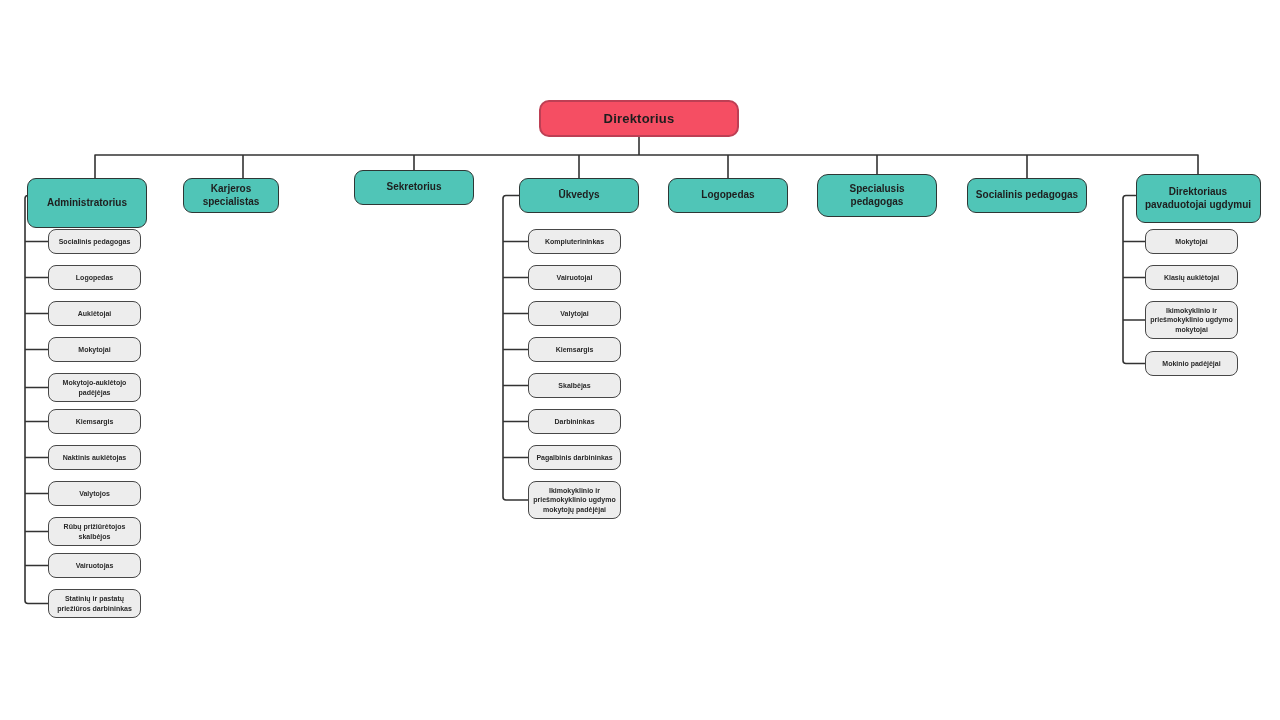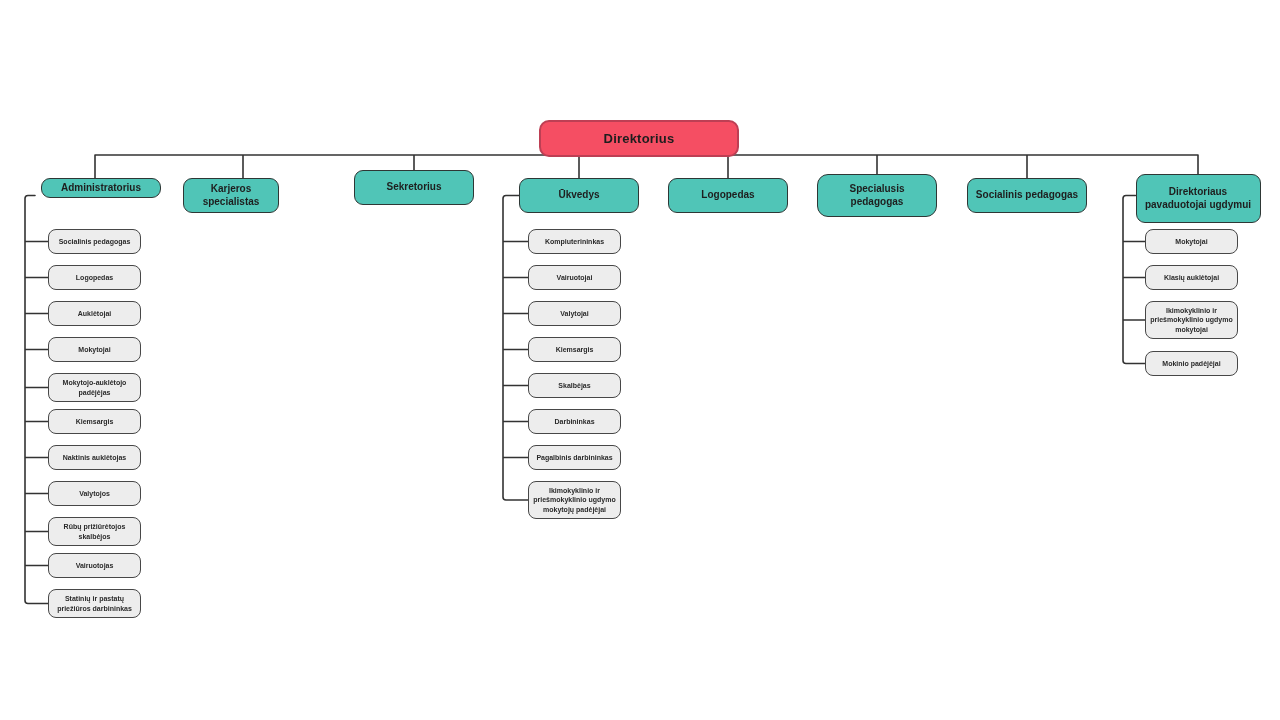--- a/index.html
+++ b/index.html
@@ -47,23 +47,23 @@
     color: #2a2a2a;
   }
 </style>
 </head>
 <body>
 
 <div class="stage">
   <svg class="connectors" width="1280" height="720">
       <path d="M639,137 V155 M95,155 H1198 M95,155 V178 M243,155 V178 M414,155 V178 M579,155 V178 M728,155 V178 M877,155 V174 M1027,155 V178 M1198,155 V174 M35,195.5 H28 Q25,195.5 25,198.5 V600.5 Q25,603.5 28,603.5 H48 M25,241.5 H48 M25,277.5 H48 M25,313.5 H48 M25,349.5 H48 M25,387.5 H48 M25,421.5 H48 M25,457.5 H48 M25,493.5 H48 M25,531.5 H48 M25,565.5 H48 M519,195.5 H506 Q503,195.5 503,198.5 V497 Q503,500 506,500 H528 M503,241.5 H528 M503,277.5 H528 M503,313.5 H528 M503,349.5 H528 M503,385.5 H528 M503,421.5 H528 M503,457.5 H528 M1135.5,195.5 H1126 Q1123,195.5 1123,198.5 V360.5 Q1123,363.5 1126,363.5 H1145 M1123,241.5 H1145 M1123,277.5 H1145 M1123,320 H1145" fill="none" stroke="#333333" stroke-width="1.6" stroke-linecap="round"></path>
     </svg>
-  <div class="node root-node" style="left:539px; top:100px; width:200px; height:37px;margin-top:20px;">Direktorius</div>
+  <div class="node root-node" style="left:539px; top:100px; width:200px; height:37px;">Direktorius</div>
   <div id="nodes">
-      <div class="node branch-node" style="left: 41px; top: 178px; width: 120px; height: 20px;">Administratorius</div>
+      <div class="node branch-node" style="left: 27px; top: 178px; width: 120px; height: 50px;">Administratorius</div>
       <div class="node leaf-node" style="left: 48px; top: 229px; width: 93px; height: 25px;">Socialinis pedagogas</div>
       <div class="node leaf-node" style="left: 48px; top: 265px; width: 93px; height: 25px;">Logopedas</div>
       <div class="node leaf-node" style="left: 48px; top: 301px; width: 93px; height: 25px;">Auklėtojai</div>
       <div class="node leaf-node" style="left: 48px; top: 337px; width: 93px; height: 25px;">Mokytojai</div>
       <div class="node leaf-node" style="left: 48px; top: 373px; width: 93px; height: 29px;">Mokytojo-auklėtojo padėjėjas</div>
       <div class="node leaf-node" style="left: 48px; top: 409px; width: 93px; height: 25px;">Kiemsargis</div>
       <div class="node leaf-node" style="left: 48px; top: 445px; width: 93px; height: 25px;">Naktinis auklėtojas</div>
       <div class="node leaf-node" style="left: 48px; top: 481px; width: 93px; height: 25px;">Valytojos</div>
       <div class="node leaf-node" style="left: 48px; top: 517px; width: 93px; height: 29px;">Rūbų prižiūrėtojos skalbėjos</div>
       <div class="node leaf-node" style="left: 48px; top: 553px; width: 93px; height: 25px;">Vairuotojas</div>

